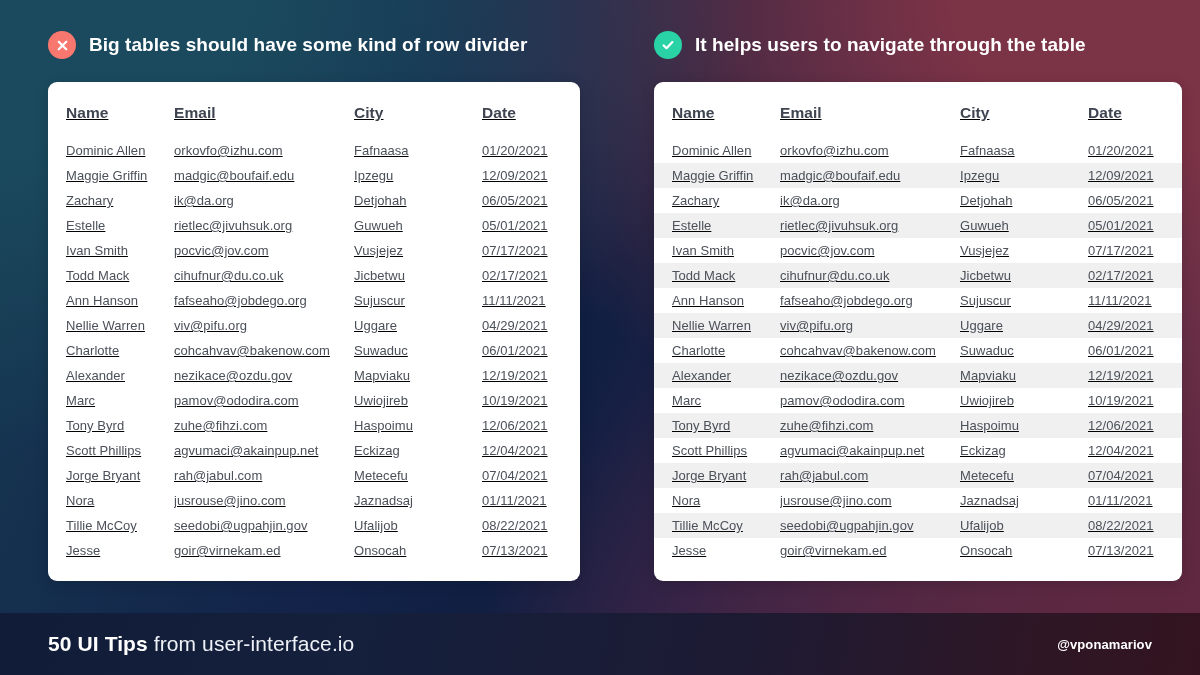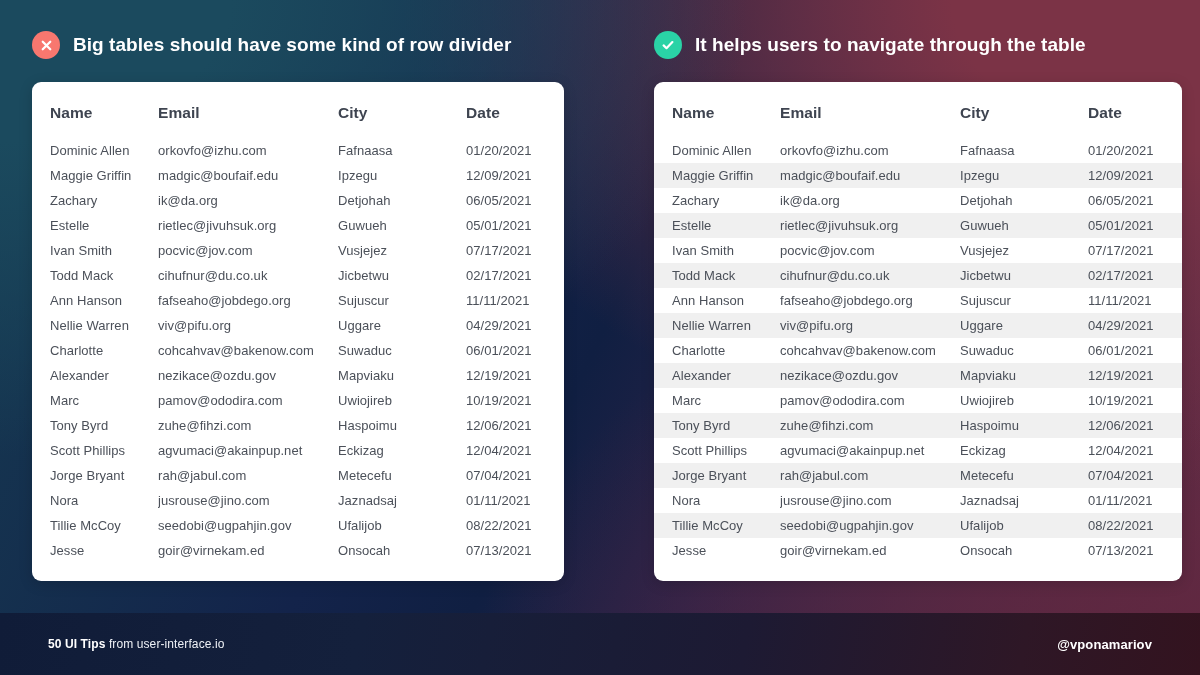--- a/index.html
+++ b/index.html
@@ -22,46 +22,46 @@
   }
 
   
   #footer {
     position:absolute; left:0; right:0; bottom:0; height:62px;
     background:linear-gradient(100deg,#101c38 0%,#14203c 30%,#1d1a33 62%,#2e1726 85%,#33131f 100%);
     display:flex; align-items:center; justify-content:space-between;
     padding:0 48px;
     z-index:5;
   }
-  #footer-left { font-size:12px; color:#ffffff; letter-spacing:.1px; }
+  #footer-left { font-size:21px; color:#ffffff; letter-spacing:.1px; }
   #footer-left .bold { font-weight:700; }
   #footer-left .reg  { font-weight:400; color:#eef1f6; }
   #footer-right { font-size:13px; font-weight:700; color:#ffffff; letter-spacing:.1px; }
 
   
   #stage { position:absolute; inset:0; z-index:2; }
 
   .panel { position:absolute; top:28px; }
-  #panel-left  { left:32px;  width:532px; }
+  #panel-left  { left:48px;  width:532px; }
   #panel-right { left:654px; width:528px; }
 
   .panel-header { display:flex; align-items:center; gap:13px; height:34px; margin-bottom:20px; }
 
   .badge { width:28px; height:28px; border-radius:50%; flex:0 0 28px;
            display:flex; align-items:center; justify-content:center; }
   .badge.bad  { background:#f8776f; }
   .badge.good { background:#2ad3a6; }
   .badge svg { display:block; }
 
   .panel-title { font-size:19px; font-weight:700; color:#ffffff; letter-spacing:.05px; white-space:nowrap; }
 
   
   .card { background:#ffffff; border-radius:9px; overflow:hidden;
           box-shadow:0 3px 14px rgba(0,0,0,.16); }
-  .card-pad { padding:22px 0 18px 0; }
+  .card-pad { padding:22px 0 18px 0;text-decoration:underline; }
 
   table { width:100%; border-collapse:collapse; table-layout:fixed; }
   thead th {
     text-align:left; font-size:15.5px; font-weight:700; color:#3e4450;
     padding:0 0 16px 0; letter-spacing:.05px;
   }
   tbody td {
     text-align:left; font-size:13px; font-weight:400; color:#4b5059;
     height:25px; line-height:25px; padding:0; letter-spacing:.05px;
     white-space:nowrap; overflow:hidden;

